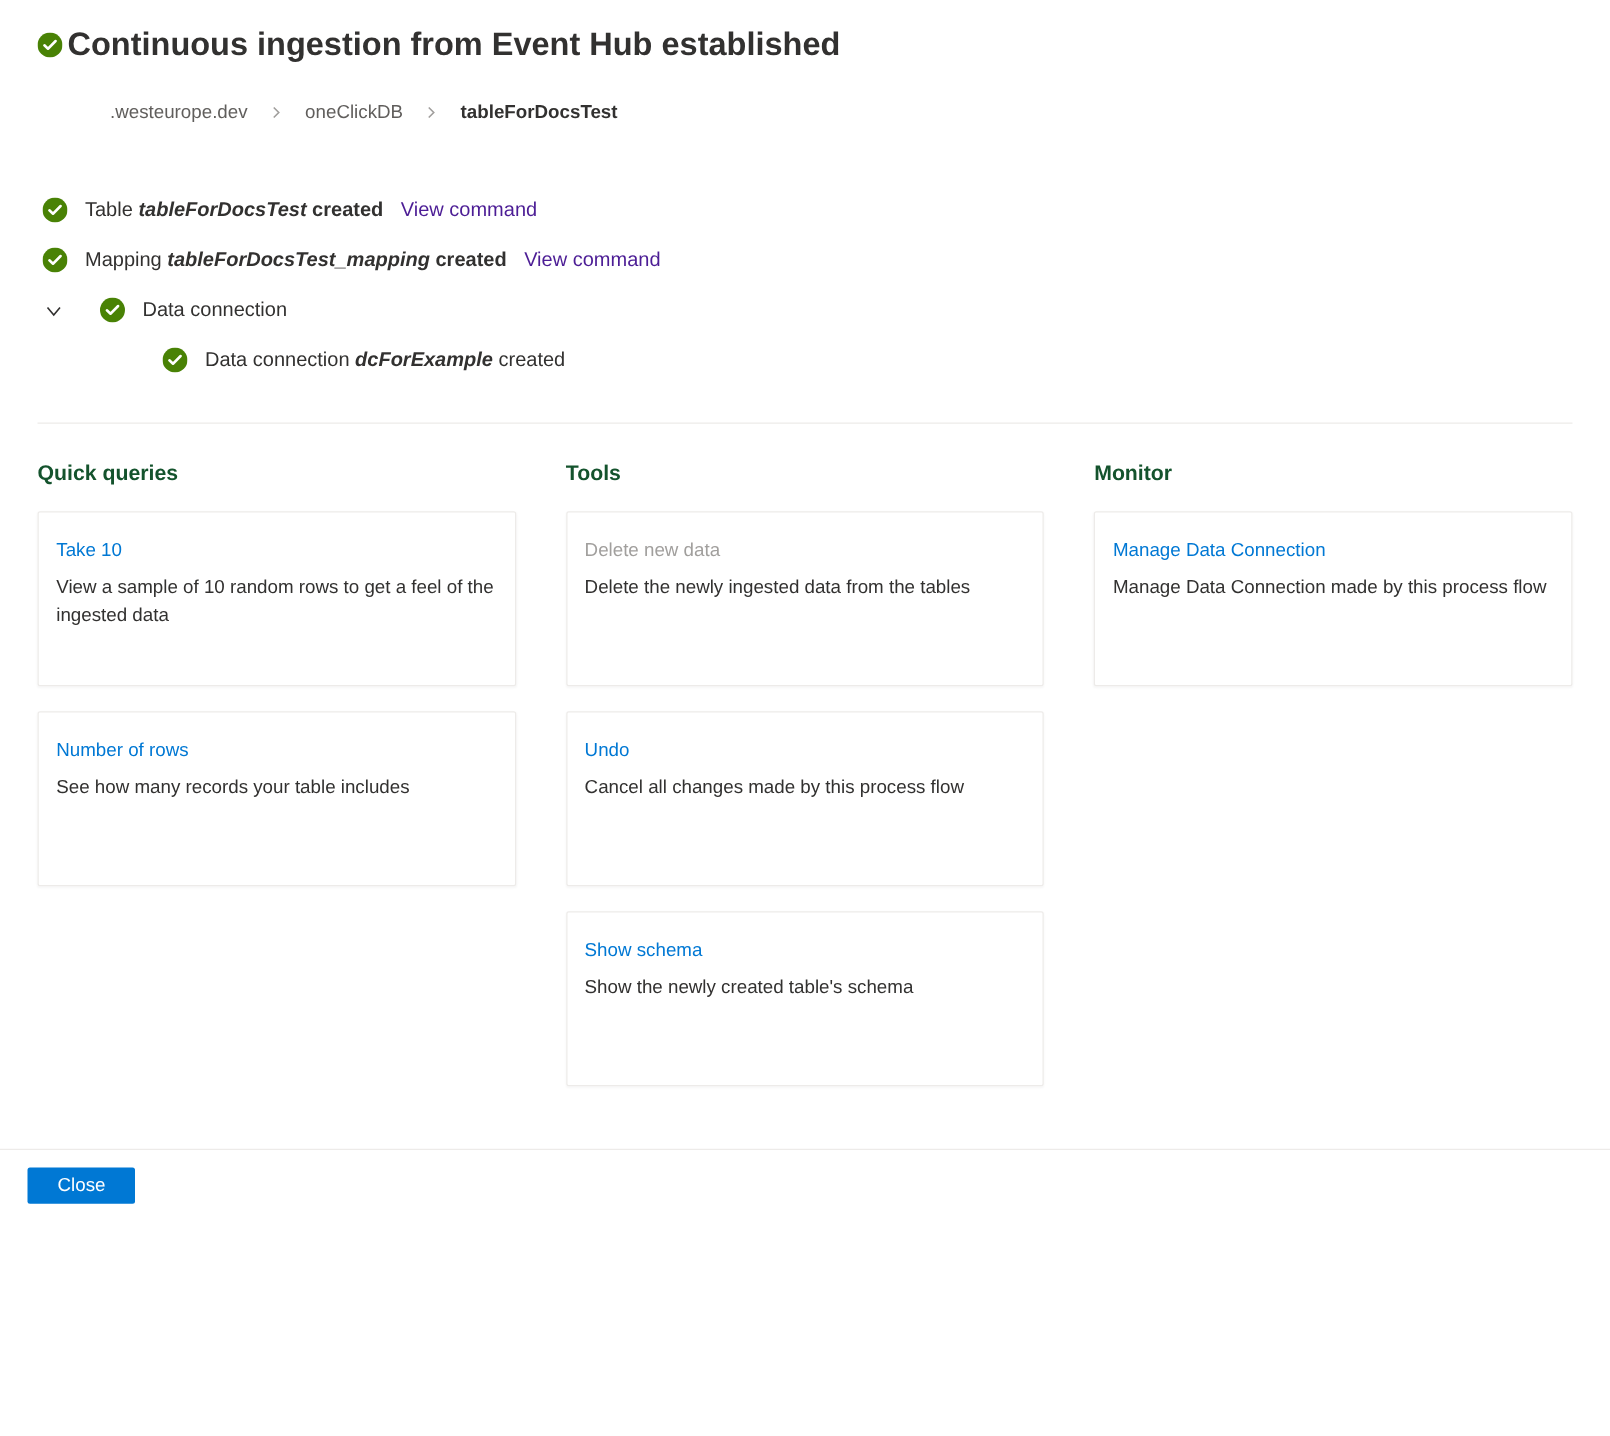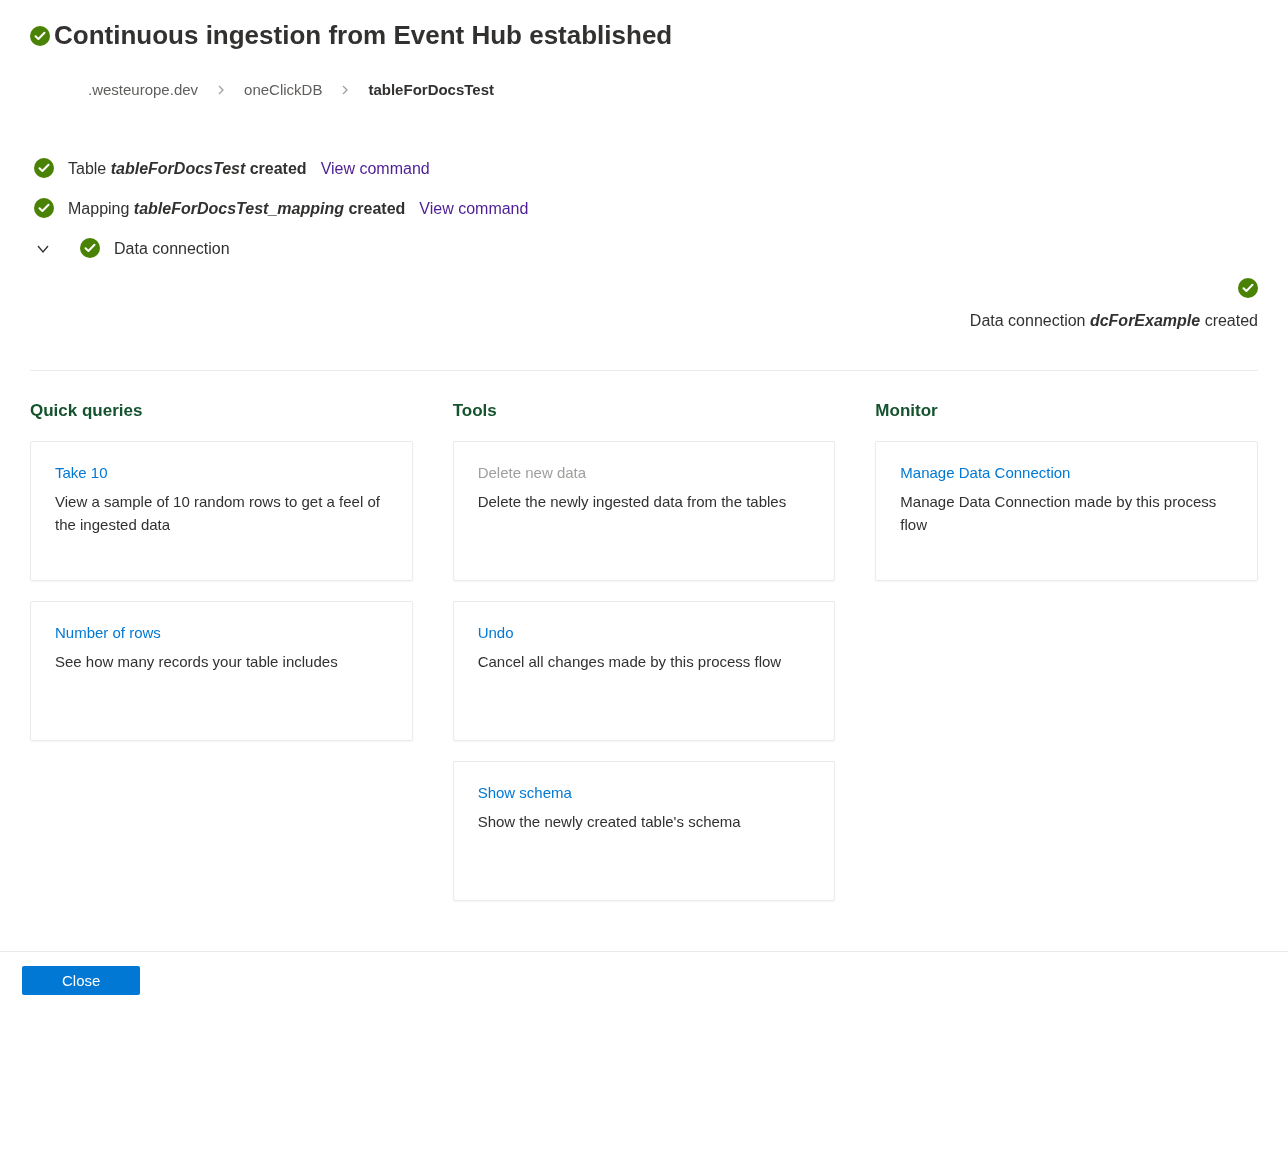--- a/index.html
+++ b/index.html
@@ -69,21 +69,20 @@
     }
     .status-row {
       display: flex;
       align-items: flex-end;
       gap: 14px;
       padding: 10px 0;
       margin-left: 4px;
     }
     .status-row.nested-deep {
       margin-left: 100px;
-      flex-direction: column;
     }
     .chevron-toggle {
       width: 18px;
       height: 18px;
       display: inline-flex;
       cursor: pointer;
       margin-right: 2px;
     }
     .chevron-toggle svg {
       width: 100%;
@@ -121,21 +120,21 @@
     }
     .column-header {
       font-size: 17px;
       font-weight: 600;
       color: #14532d;
       margin-bottom: 20px;
     }
     .card {
       border: 1px solid #edebe9;
       border-radius: 2px;
-      padding: 22px 24px;
+      padding: 22px 14px;
       margin-bottom: 20px;
       min-height: 140px;
       box-shadow: 0 1px 2px rgba(0,0,0,0.04);
     }
     .card-title {
       font-size: 15px;
       color: #0078d4;
       margin-bottom: 10px;
       cursor: pointer;
       display: inline-block;
@@ -151,21 +150,21 @@
     }
     .footer {
       border-top: 1px solid #edebe9;
       padding: 14px 22px;
       margin-top: 30px;
     }
     .btn-primary {
       background: #0078d4;
       color: #ffffff;
       border: none;
-      padding: 6px 40px;
+      padding: 6px 24px;
       font-size: 15px;
       font-family: inherit;
       cursor: pointer;
       border-radius: 2px;
     }
   </style>
 </head>
 <body>
 
 <div class="container">

